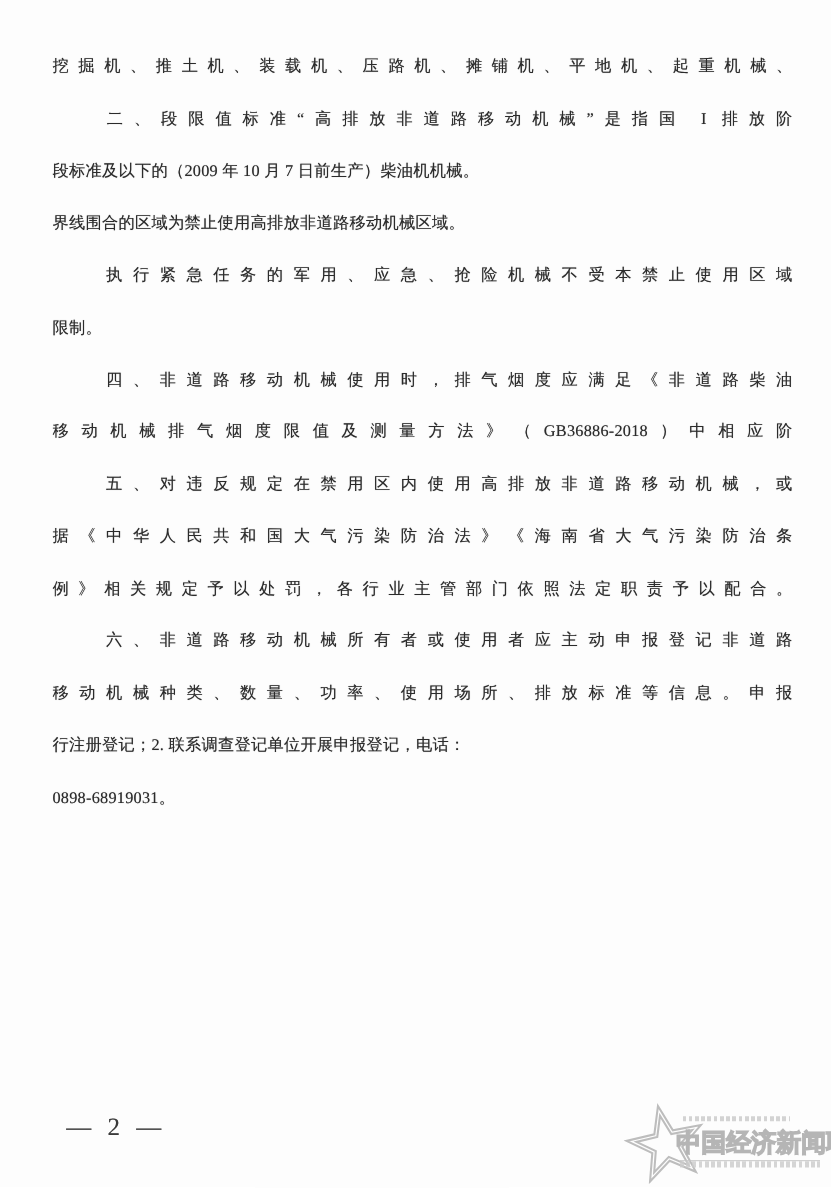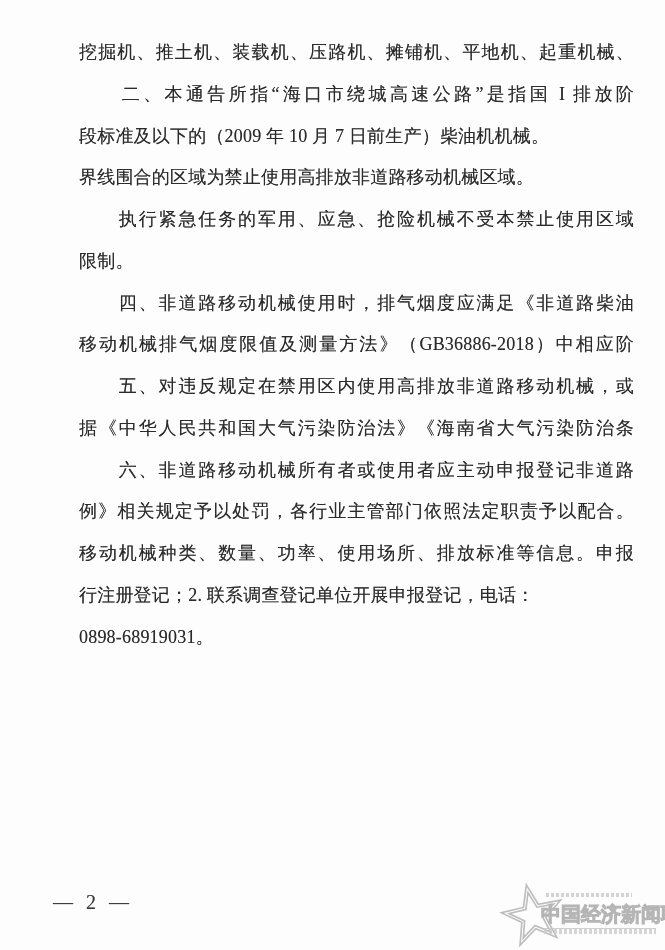--- a/index.html
+++ b/index.html
@@ -18,26 +18,25 @@
   }
   .textblock {
     position: absolute;
     left: 42px;
     top: 32px;
     width: 592px;
   }
   .line {
     height: 41.75px;
     line-height: 41.75px;
-    font-size: 18px;
+    font-size: 13px;
     white-space: pre;
     letter-spacing: 0.2px;
     overflow: hidden;
     text-shadow: 0 0 0.6px rgba(43,43,43,0.55);
-    margin-left: 37px;
   }
   .line.j {
     white-space: normal;
     text-align: justify;
     text-align-last: justify;
   }
   .pagenum {
     position: absolute;
     left: 53px;
     top: 891px;
@@ -89,31 +88,31 @@
     opacity: 0.8;
   }
 </style>
 </head>
 <body>
 
 <div class="page">
 
   <div class="textblock">
     <div class="line j">挖掘机、推土机、装载机、压路机、摊铺机、平地机、起重机械、</div>
-    <div class="line j">　　二、本通告所指“海口市绕城高速公路”是指国 I 排放阶</div>
+    <div class="line j">　　二、段限值标准“高排放非道路移动机械”是指国 I 排放阶</div>
     <div class="line">段标准及以下的（2009 年 10 月 7 日前生产）柴油机机械。</div>
     <div class="line">界线围合的区域为禁止使用高排放非道路移动机械区域。</div>
     <div class="line j">　　执行紧急任务的军用、应急、抢险机械不受本禁止使用区域</div>
     <div class="line">限制。</div>
     <div class="line j">　　四、非道路移动机械使用时，排气烟度应满足《非道路柴油</div>
     <div class="line j">移动机械排气烟度限值及测量方法》（GB36886-2018）中相应阶</div>
     <div class="line j">　　五、对违反规定在禁用区内使用高排放非道路移动机械，或</div>
     <div class="line j">据《中华人民共和国大气污染防治法》《海南省大气污染防治条</div>
+    <div class="line j">例》相关规定予以处罚，各行业主管部门依照法定职责予以配合。</div>
     <div class="line j">　　六、非道路移动机械所有者或使用者应主动申报登记非道路</div>
-    <div class="line j">例》相关规定予以处罚，各行业主管部门依照法定职责予以配合。</div>
     <div class="line j">移动机械种类、数量、功率、使用场所、排放标准等信息。申报</div>
     <div class="line">行注册登记；2. 联系调查登记单位开展申报登记，电话：</div>
     <div class="line">0898-68919031。</div>
   </div>
 
   <div class="pagenum">— 2 —</div>
 
   <div class="watermark">
     <svg class="wm-star" width="68" height="66" viewBox="0 0 66 64">
       <g transform="rotate(-12 33 34)" fill="none" stroke="#bdbdbd" stroke-width="1.6" stroke-linejoin="miter">

